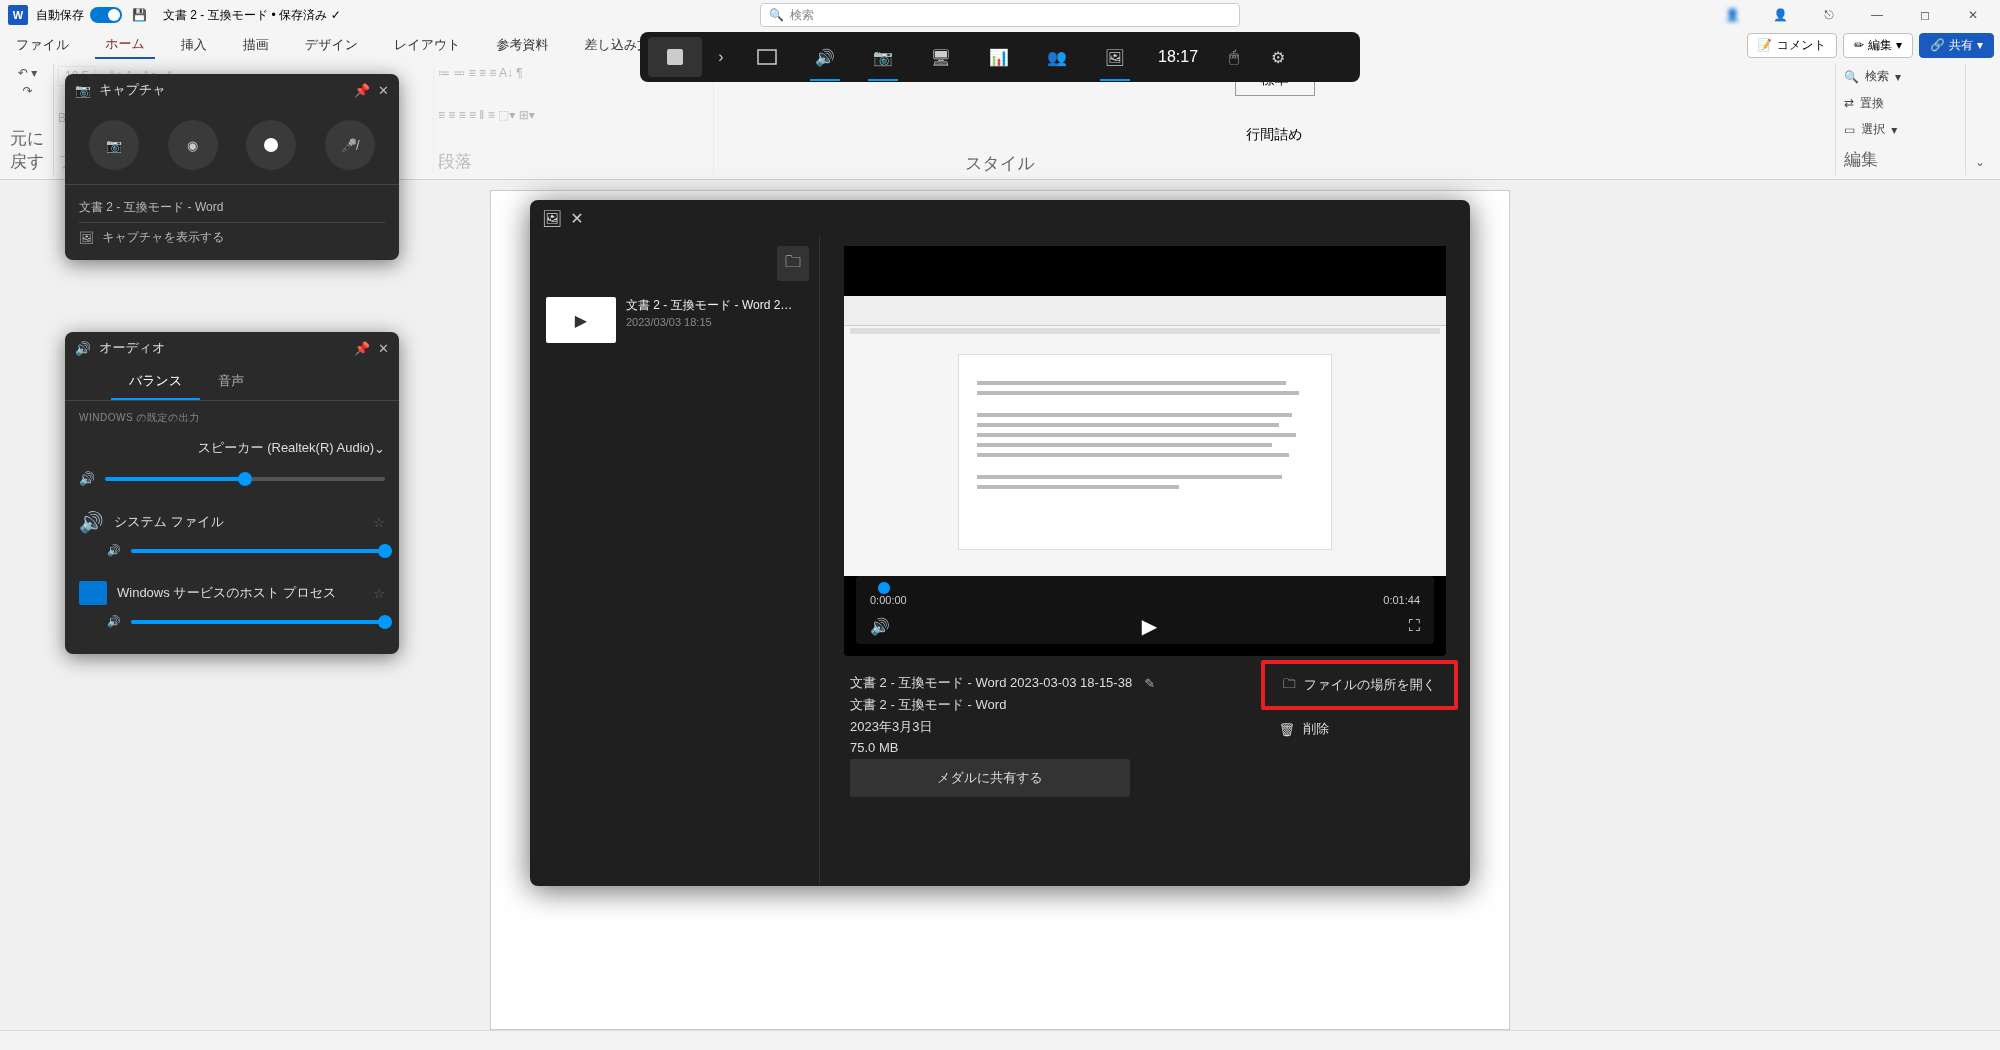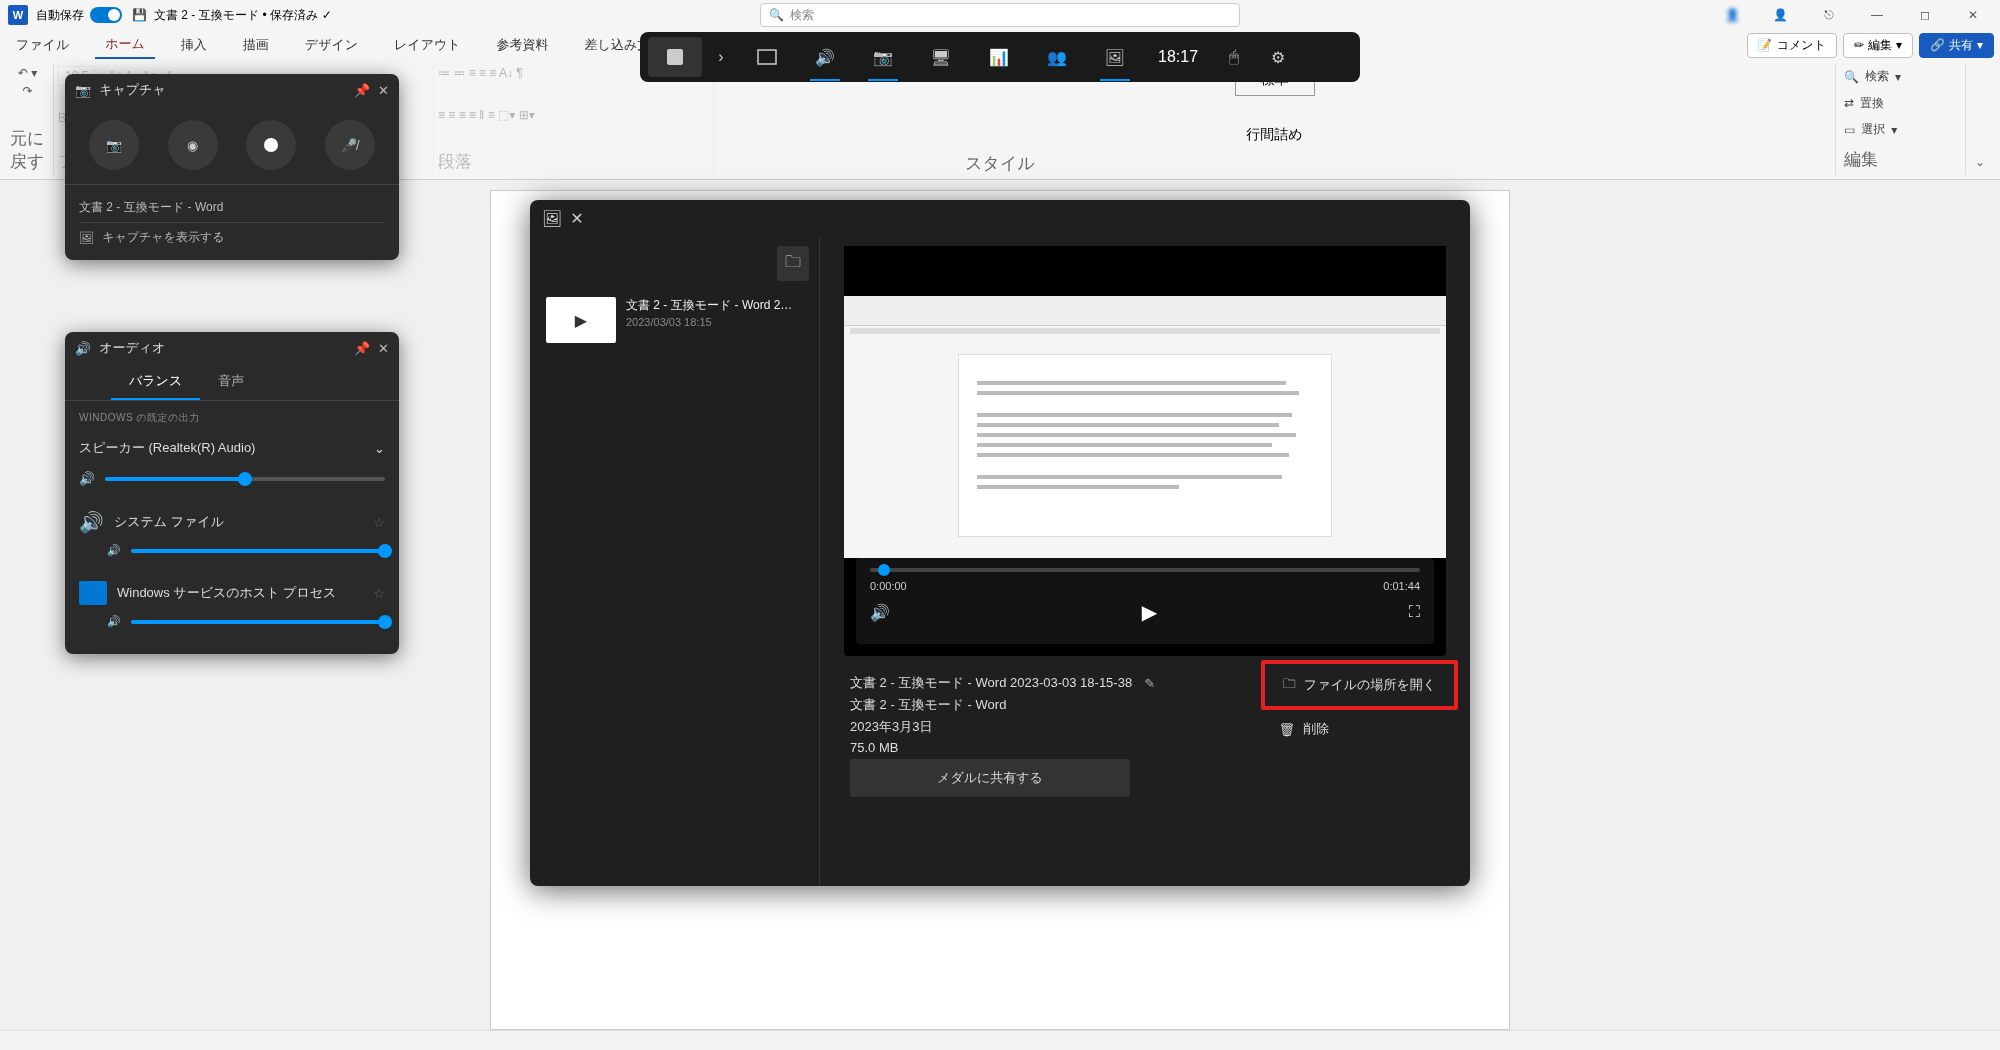--- a/index.html
+++ b/index.html
@@ -4,21 +4,21 @@
 <style>
 * { margin: 0; padding: 0; box-sizing: border-box; font-family: "Yu Gothic UI", "Meiryo", sans-serif; }
 body { background: #e8e8e8; width: 2000px; height: 1050px; overflow: hidden; position: relative; }
 
 
 .titlebar { height: 30px; background: #f5f5f5; display: flex; align-items: center; padding: 0 8px; font-size: 12px; }
 .titlebar .w-icon { width: 20px; height: 20px; background: #185abd; color: #fff; display: flex; align-items: center; justify-content: center; font-weight: bold; font-size: 11px; border-radius: 2px; margin-right: 8px; }
 .titlebar .autosave { display: flex; align-items: center; gap: 6px; }
 .titlebar .toggle { width: 32px; height: 16px; background: #0078d4; border-radius: 8px; position: relative; }
 .titlebar .toggle::after { content: ""; position: absolute; width: 12px; height: 12px; background: #fff; border-radius: 50%; top: 2px; right: 2px; }
-.titlebar .doc-title { margin-left: 7px; }
+.titlebar .doc-title { margin-left: 16px; }
 .titlebar .search-box { position: absolute; left: 50%; transform: translateX(-50%); width: 480px; height: 24px; background: #fff; border: 1px solid #ccc; border-radius: 4px; display: flex; align-items: center; padding: 0 8px; color: #888; font-size: 12px; gap: 6px;}
 .titlebar .win-controls { margin-left: auto; display: flex; align-items: center; gap: 10px; }
 .titlebar .win-controls span { width: 38px; text-align: center; cursor: pointer; color: #555; }
 
 
 .ribbon-tabs { height: 30px; background: #f5f5f5; display: flex; align-items: center; padding: 0 6px; font-size: 13px; gap: 16px; }
 .ribbon-tabs .tab { padding: 4px 10px; cursor: pointer; color: #333; }
 .ribbon-tabs .tab.active { border-bottom: 2px solid #185abd; color: #7f1d1d; }
 .ribbon-tabs .right-controls { margin-left: auto; display: flex; gap: 6px; align-items: center;}
 .ribbon-tabs .right-controls .btn { border: 1px solid #c0c0c0; border-radius: 4px; padding: 3px 10px; font-size: 12px; display: flex; align-items: center; gap: 4px; background: #fff; }
@@ -57,21 +57,21 @@
 .capture-footer { padding: 8px 14px; border-top: 1px solid #444; font-size: 12px; color: #bbb; }
 .capture-footer .row { display: flex; align-items: center; gap: 8px; padding: 6px 0; }
 
 
 .audio-widget { position: absolute; top: 332px; left: 65px; width: 334px; background: #2a2a2a; border-radius: 8px; color: #ddd; font-size: 13px; z-index: 60; box-shadow: 0 4px 20px rgba(0,0,0,0.5); }
 .audio-tabs { display: flex; border-bottom: 1px solid #444; }
 .audio-tabs .atab { padding: 8px 18px; cursor: pointer; color: #aaa; }
 .audio-tabs .atab.active { color: #fff; border-bottom: 2px solid #0099ff; margin-left: 46px; }
 .audio-body { padding: 10px 14px; }
 .audio-body .section-label { font-size: 10px; color: #888; margin-bottom: 8px; letter-spacing: 0.5px; }
-.audio-body .device-row { display: flex; align-items: center; justify-content: space-between; padding: 6px 0; }
+.audio-body .device-row { display: flex; align-items: center; justify-content: flex-end; padding: 6px 0; }
 .audio-body .slider-row { display: flex; align-items: center; gap: 10px; padding: 8px 0 16px; }
 .slider-track { flex: 1; height: 4px; background: #555; border-radius: 2px; position: relative; }
 .slider-fill { position: absolute; top: 0; left: 0; height: 100%; background: #0099ff; border-radius: 2px; }
 .slider-thumb { position: absolute; top: -5px; width: 14px; height: 14px; background: #0099ff; border-radius: 50%; transform: translateX(-50%); }
 .app-row { display: flex; align-items: center; gap: 10px; padding: 8px 0 2px; }
 .app-icon { width: 28px; height: 24px; background: #0078d4; border-radius: 2px; }
 
 
 .gallery { position: absolute; top: 200px; left: 530px; width: 940px; height: 686px; background: #1f1f1f; border-radius: 8px; color: #ddd; z-index: 70; box-shadow: 0 4px 30px rgba(0,0,0,0.6); display: flex; flex-direction: column; }
 .gallery-header { height: 36px; display: flex; align-items: center; padding: 0 12px; gap: 8px; }
@@ -87,21 +87,21 @@
 .thumb-item .thumb-info .t-date { color: #888; font-size: 11px; margin-top: 2px; }
 
 .gallery-main { flex: 1; padding: 10px 24px; display: flex; flex-direction: column; }
 .video-player { background: #000; border-radius: 4px; height: 410px; position: relative; display: flex; flex-direction: column; }
 .video-content { flex: 1; background: #fff; margin: 0; display: flex; align-items: center; justify-content: center; position: relative; overflow: hidden; }
 .video-content .mini-doc { position: absolute; inset: 0; background: #f5f5f5; }
 .video-content .mini-doc .mini-ribbon { height: 30px; background: #eee; border-bottom: 1px solid #ccc; }
 .video-content .mini-doc .mini-page { margin: 18px auto 0; width: 62%; height: 70%; background: #fff; border: 1px solid #ddd; padding: 26px 18px; }
 .video-content .mini-doc .mini-page .line { height: 4px; background: #bbb; margin-bottom: 6px; }
 
-.video-controls { height: 86px; background: rgba(20,20,20,0.95); margin: 0 12px 12px; border-radius: 4px; padding: 10px 14px; display: flex; flex-direction: column; gap: 8px; }
+.video-controls { height: 68px; background: rgba(20,20,20,0.95); margin: 0 12px 12px; border-radius: 4px; padding: 10px 14px; display: flex; flex-direction: column; gap: 8px; }
 .video-controls .progress { height: 4px; background: #444; border-radius: 2px; position: relative; }
 .video-controls .progress .dot { position: absolute; left: 8px; top: -4px; width: 12px; height: 12px; background: #0099ff; border-radius: 50%; }
 .video-controls .time-row { display: flex; justify-content: space-between; font-size: 11px; color: #ccc; }
 .video-controls .play-row { display: flex; align-items: center; justify-content: space-between; }
 .video-controls .play-row .play { font-size: 20px; color: #fff; cursor: pointer; }
 
 .video-meta { padding: 18px 6px; display: flex; justify-content: space-between; }
 .video-meta .meta-left { font-size: 13px; color: #ddd; }
 .video-meta .meta-title-row { display: flex; align-items: center; gap: 12px; }
 .video-meta .meta-left div { margin-bottom: 4px; }

